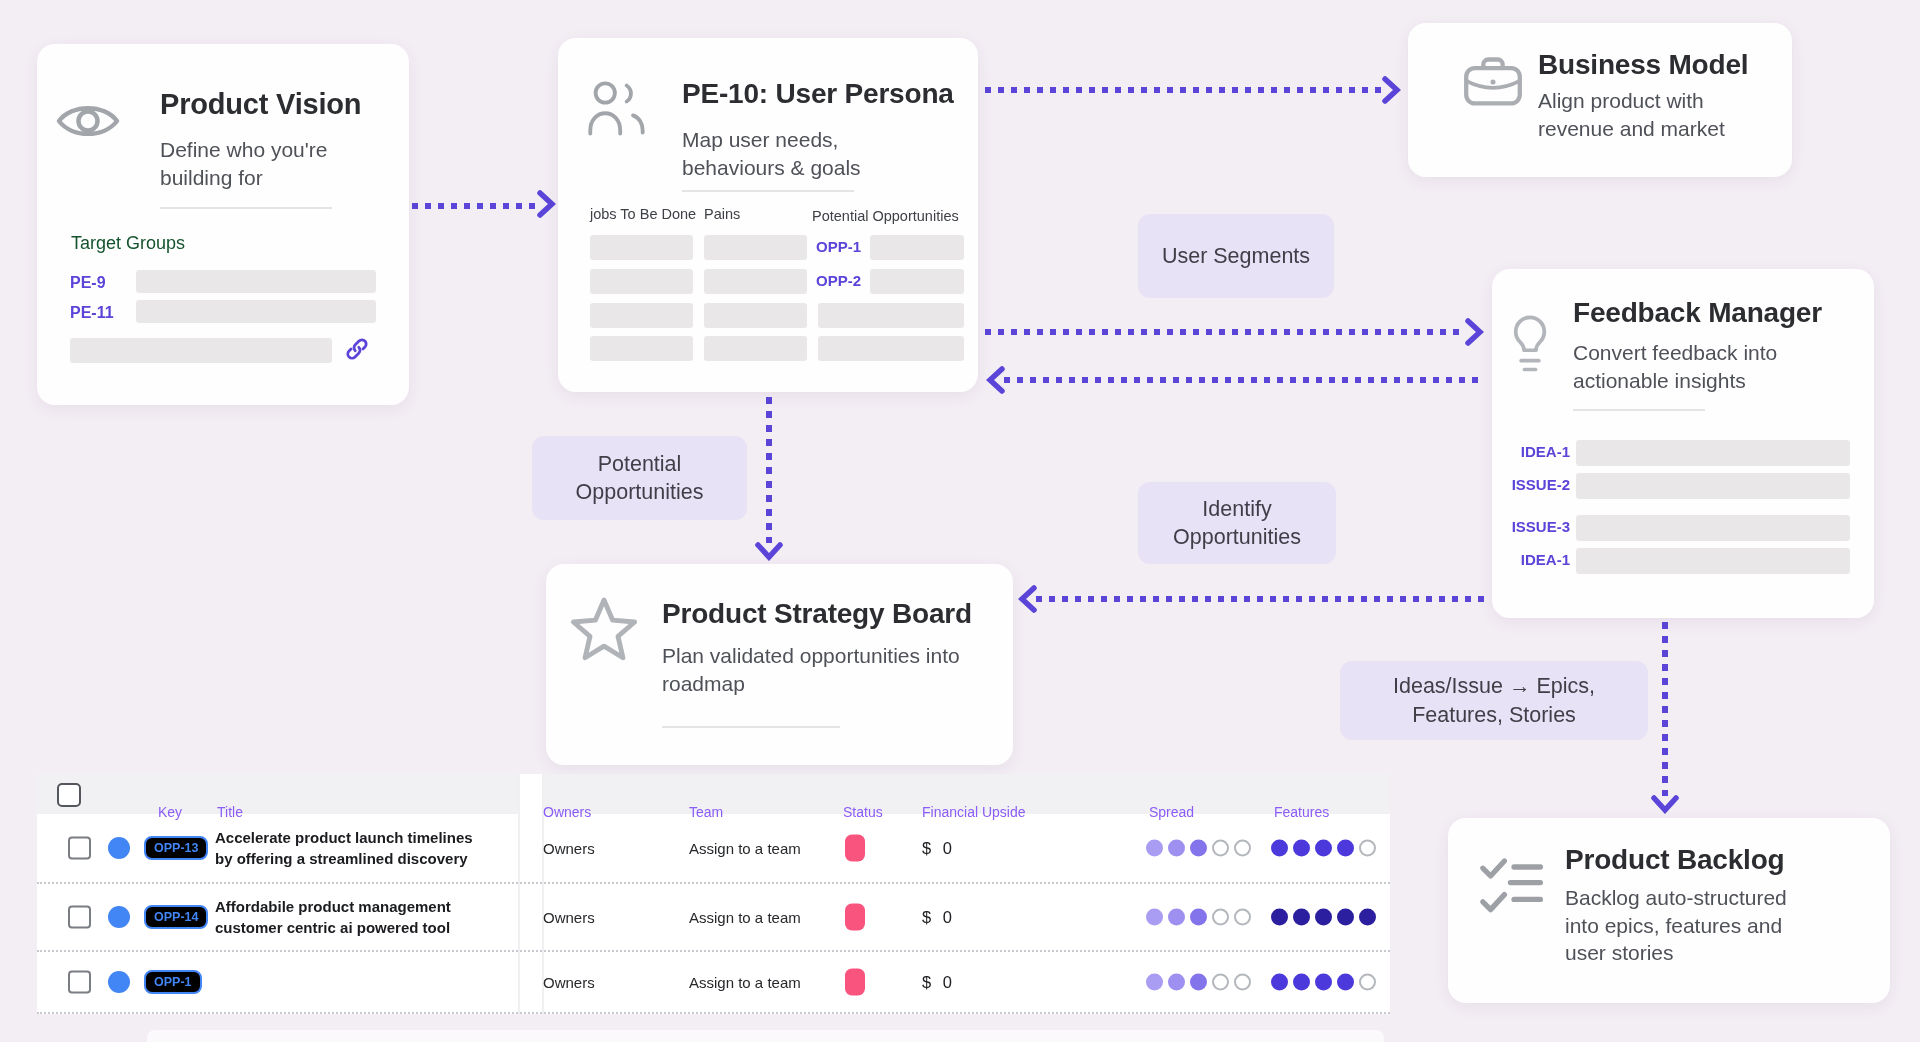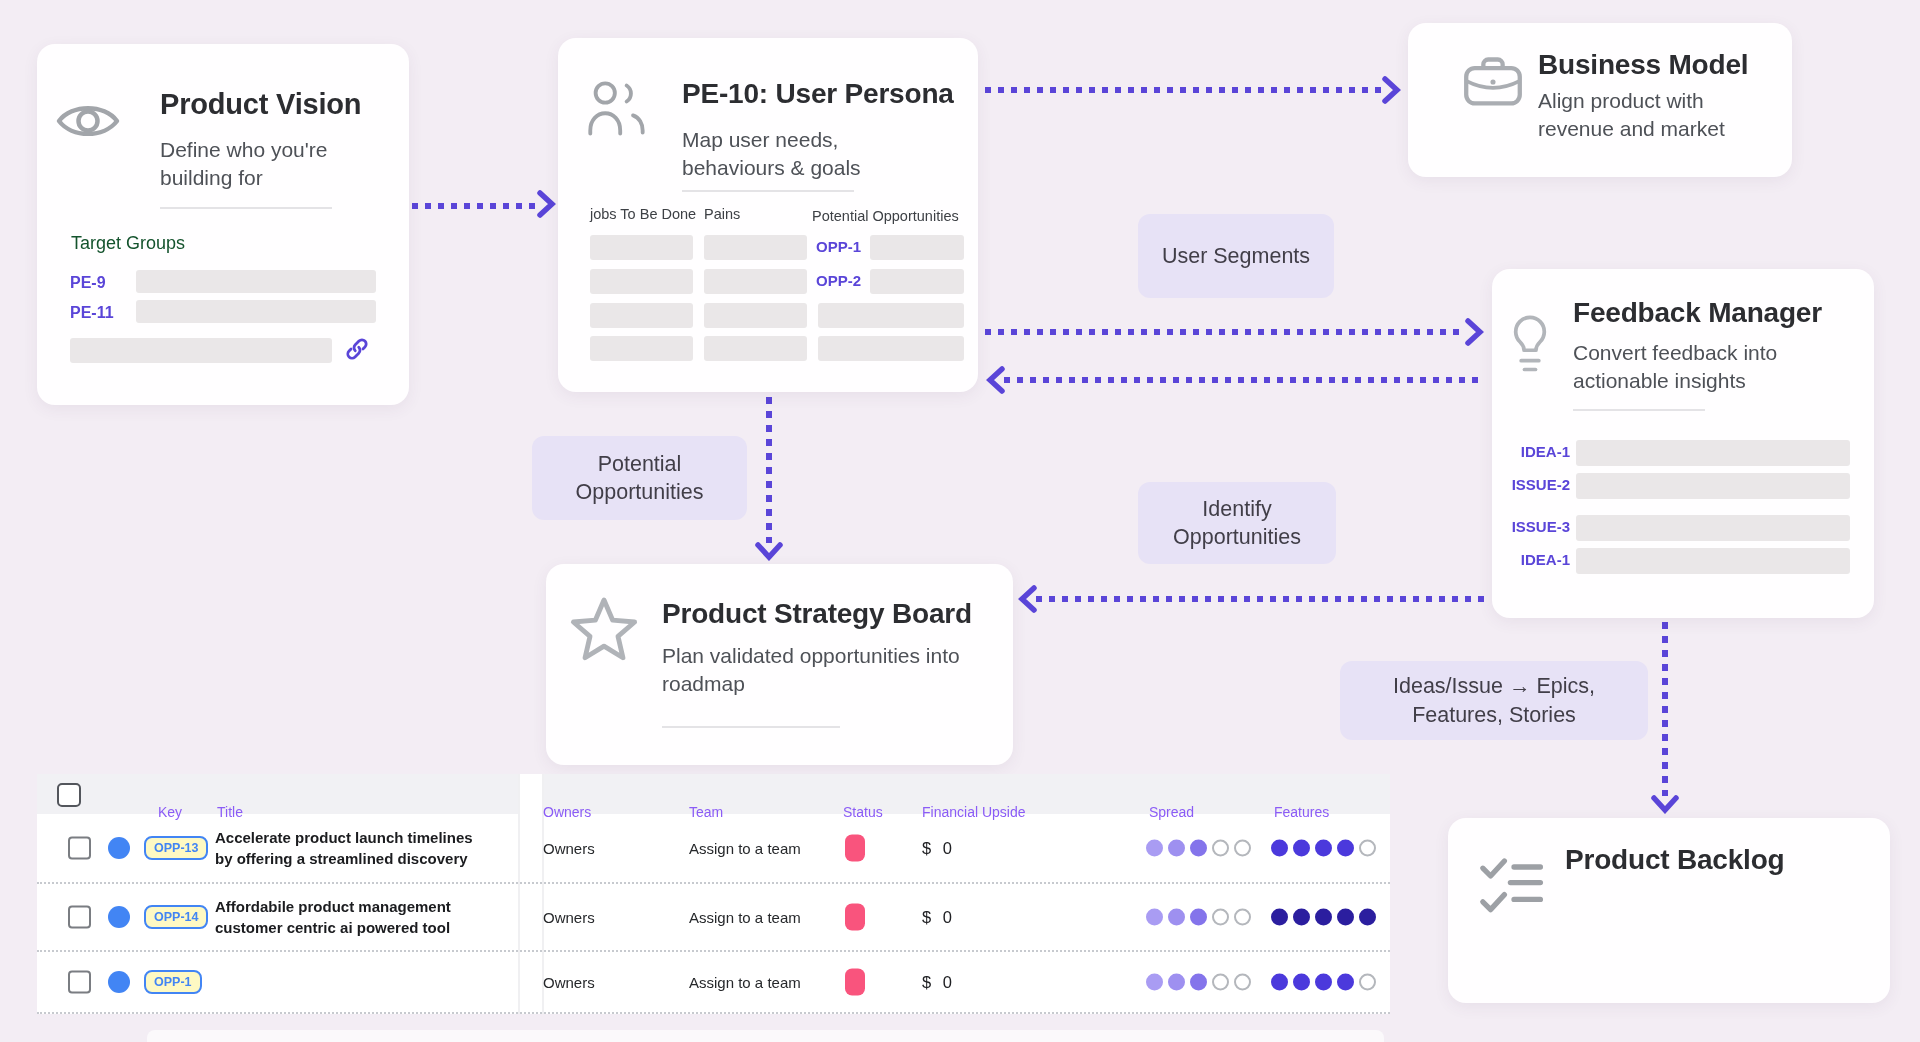--- a/index.html
+++ b/index.html
@@ -39,21 +39,21 @@
   .thead-seg{position:absolute;top:0;height:40px;background:#f1f1f4;}
   .th{position:absolute;top:10px;font-size:14px;color:#8b5cf6;margin-top:20px;}
   .vline{position:absolute;top:0;bottom:0;width:2px;background:rgba(110,110,125,.10);}
   .trow{position:absolute;left:0;width:1353px;border-bottom:2px dotted #c7cacf;box-sizing:border-box;}
   .cell{position:absolute;top:50%;transform:translateY(-50%);}
   .cb{left:31px;width:19px;height:19px;border:2px solid #7a7d82;border-radius:4px;background:#fff;}
   .cb-head{position:absolute;left:20px;top:9px;width:20px;height:20px;border:2.5px solid #53565c;
            border-radius:5px;background:#fff;}
   .bdot{left:71px;width:22px;height:22px;border-radius:50%;background:#4285f4;}
   .keybadge{left:107px;border:2px solid #4285f4;border-radius:8px;color:#4285f4;
-            font-size:12.5px;font-weight:700;padding:3px 8px;background:#fef9c3;}
+            font-size:12.5px;font-weight:700;padding:3px 8px;background:#000000;}
   .ttitle{left:178px;width:270px;font-size:15px;font-weight:700;color:#1b1c1f;line-height:1.4;}
   .towners,.tteam{font-size:15px;color:#26282b;}
   .towners{left:506px;}
   .tteam{left:652px;}
   .status{left:808px;width:20px;height:27px;border-radius:7px;background:#f9547d;}
   .money{left:885px;font-size:16.5px;color:#202124;word-spacing:7px;}
   .dots{display:flex;gap:5px;align-items:center;}
   .dots.spread{left:1109px;}
   .dots.intensity{left:1234px;}
   .dot{width:17px;height:17px;border-radius:50%;border:2px solid #b4b7bc;box-sizing:border-box;background:#fff;}
@@ -200,20 +200,21 @@
 
   <section class="card" style="left:1448px;top:818px;width:442px;height:185px">
     <svg class="icon" style="left:30px;top:38px" width="72" height="58" viewBox="0 0 60 48">
       <path d="M4 10 l6.5 6.5 L22 4" fill="none" stroke="#9da0a5" stroke-width="4.4" stroke-linecap="round" stroke-linejoin="round"></path>
       <line x1="30" y1="9" x2="52" y2="9" stroke="#9da0a5" stroke-width="4.4" stroke-linecap="round"></line>
       <line x1="27" y1="22" x2="52" y2="22" stroke="#9da0a5" stroke-width="4.4" stroke-linecap="round"></line>
       <path d="M4 38 l6.5 6.5 L22 32" fill="none" stroke="#9da0a5" stroke-width="4.4" stroke-linecap="round" stroke-linejoin="round"></path>
       <line x1="30" y1="36" x2="52" y2="36" stroke="#9da0a5" stroke-width="4.4" stroke-linecap="round"></line>
     </svg>
     <h2 class="card-title" style="left:117px;top:26px;font-size:28px">Product Backlog</h2>
+    <p class="card-sub" style="left:117px;top:66px;width:255px">Backlog auto-structured into epics, features and user stories</p>
   </section>
 
   <section class="tbl">
     <div class="thead-seg" style="left:0;width:481px"></div>
     <div class="thead-seg" style="left:507px;width:846px"></div>
     <span class="cb-head"></span>
     <span class="th" style="left:121px">Key</span>
     <span class="th" style="left:180px">Title</span>
     <span class="th" style="left:506px">Owners</span>
     <span class="th" style="left:652px">Team</span>

